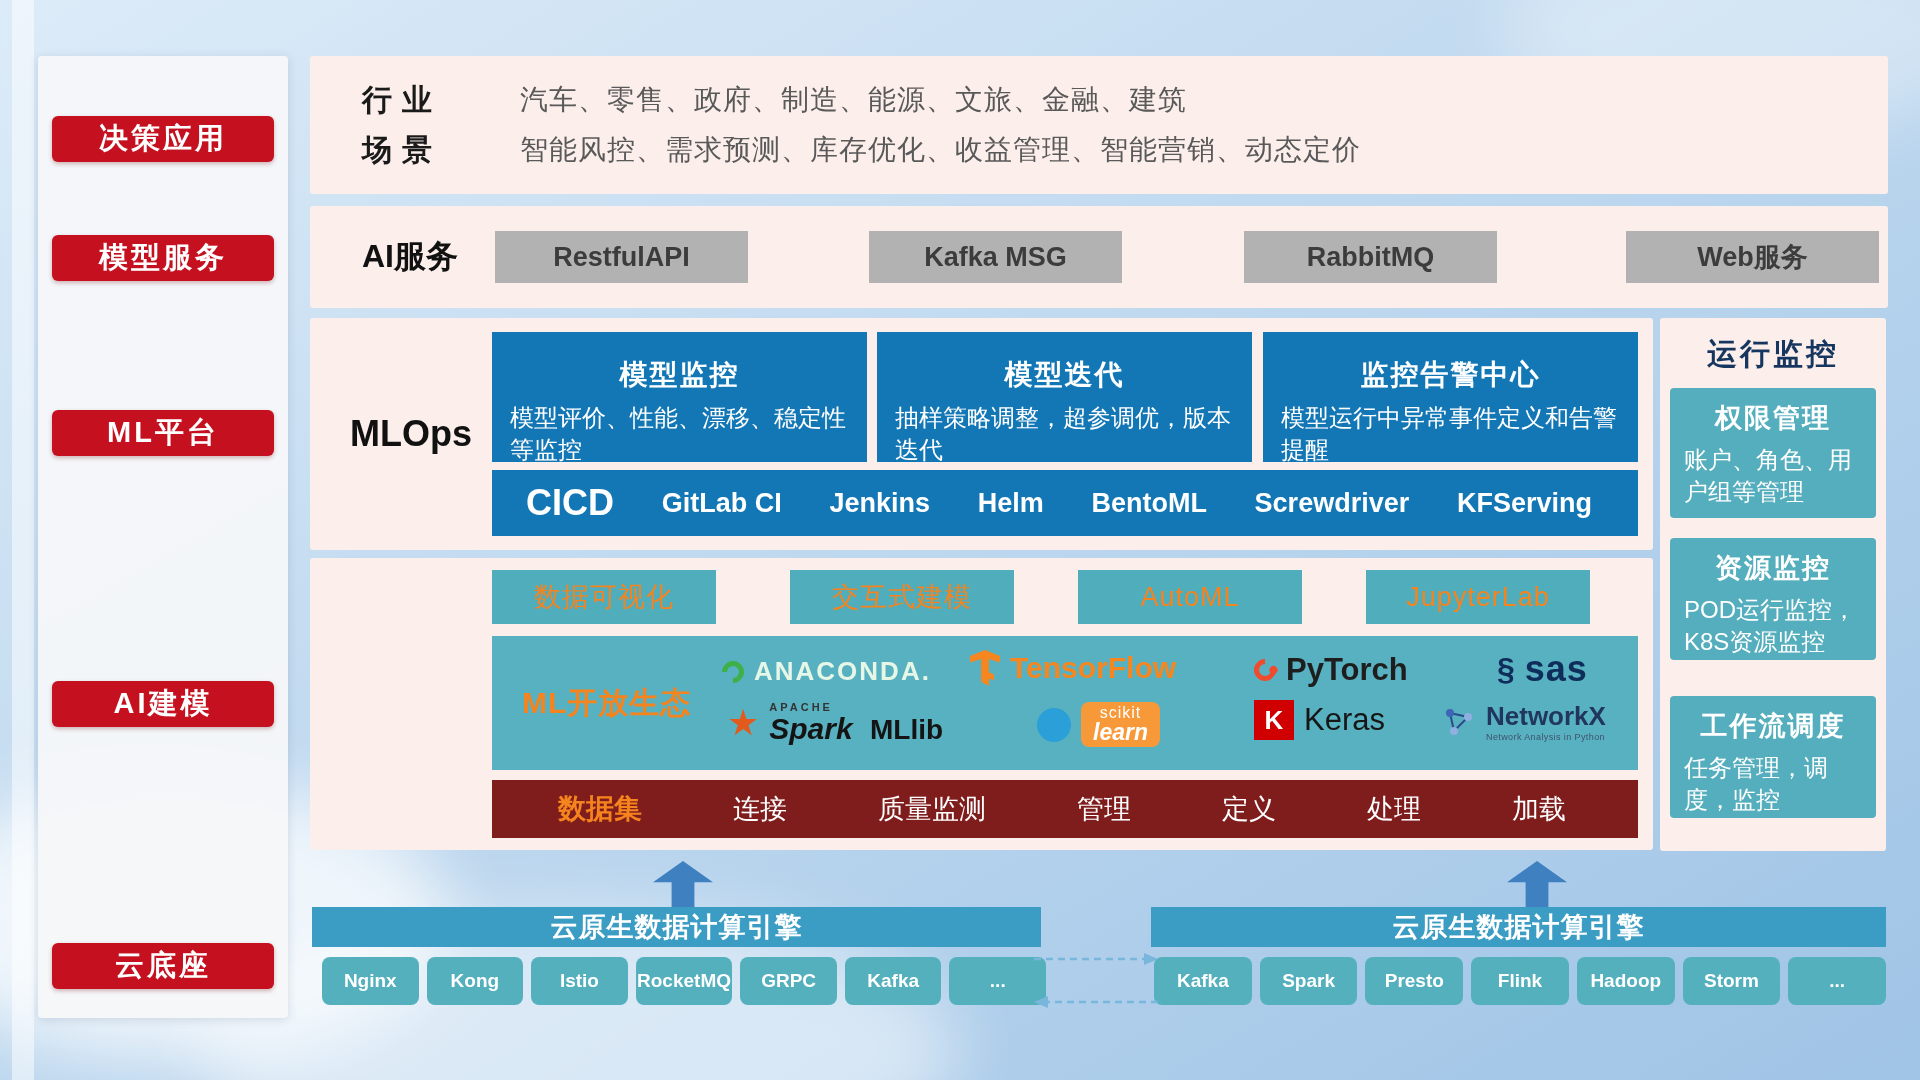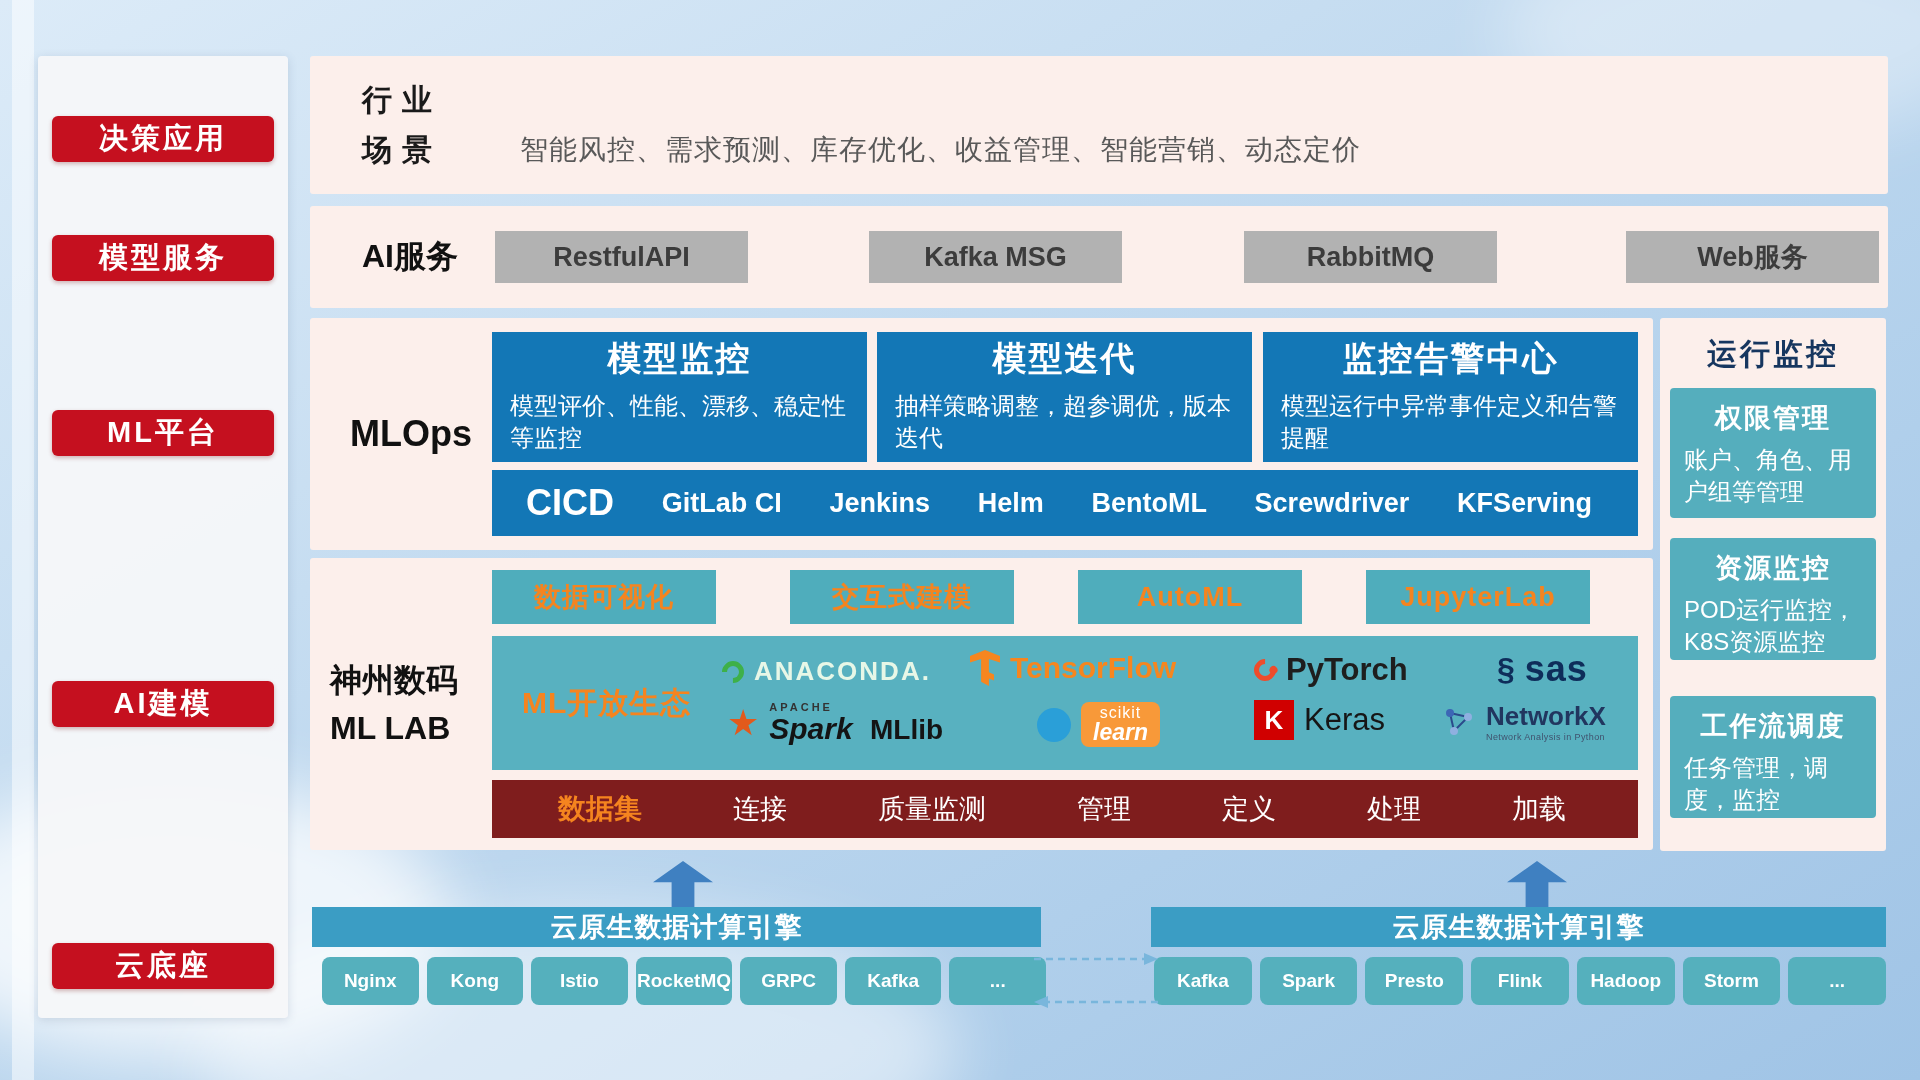--- a/index.html
+++ b/index.html
@@ -28,32 +28,32 @@
 
   .service-panel{left:310px;top:206px;width:1578px;height:102px;}
   .section-label{position:absolute;left:52px;top:0;height:100%;display:flex;align-items:center;
     font-size:32px;font-weight:700;color:#111;}
   .gray-btn{position:absolute;top:25px;width:253px;height:52px;background:#b2b2b2;color:#3c3c3c;
     font-weight:700;font-size:27px;display:flex;align-items:center;justify-content:center;}
 
   .mlops-panel{left:310px;top:318px;width:1343px;height:232px;}
   .mlops-label{font-size:36px;left:40px;}
   .blue-card{position:absolute;top:14px;width:375px;height:130px;background:#1377b6;color:#fff;}
-  .blue-card-title{text-align:center;font-size:34px;font-weight:700;margin-top:4px;letter-spacing:2px;}
+  .blue-card-title{text-align:center;font-size:28px;font-weight:700;margin-top:24px;letter-spacing:2px;}
   .blue-card-desc{font-size:24px;line-height:1.35;padding:8px 18px 0;}
   .cicd-bar{position:absolute;left:182px;top:152px;width:1146px;height:66px;background:#1377b6;color:#fff;
     display:flex;align-items:center;justify-content:space-between;padding:0 46px 0 34px;}
   .cicd-label{font-size:36px;font-weight:700;}
   .cicd-tool{font-size:27px;font-weight:600;}
 
   .mllab-panel{left:310px;top:558px;width:1343px;height:292px;}
   .mllab-label{position:absolute;left:20px;top:0;height:100%;width:160px;display:flex;flex-direction:column;
     justify-content:center;font-size:32px;font-weight:700;color:#111;line-height:1.5;}
   .teal-btn{position:absolute;top:12px;width:224px;height:54px;background:#4fadbc;color:#f5841f;
-    font-weight:700;font-size:27px;display:flex;align-items:center;justify-content:center;letter-spacing:1px;}
+    font-weight:400;font-size:27px;display:flex;align-items:center;justify-content:center;letter-spacing:1px;}
   .eco-box{position:absolute;left:182px;top:78px;width:1146px;height:134px;background:#58b1c0;}
   .eco-label{position:absolute;left:30px;top:0;height:100%;display:flex;align-items:center;
     font-size:30px;font-weight:700;color:#f5841f;letter-spacing:1px;}
   .logo{position:absolute;display:flex;align-items:center;gap:10px;}
   .anaconda-ring{width:22px;height:22px;border:5px solid #3eb049;border-radius:50%;border-left-color:transparent;transform:rotate(-45deg);}
   .anaconda-text{font-size:26px;font-weight:700;color:#e7f7e7;letter-spacing:2px;}
   .tf-mark{width:30px;height:36px;background:#f6861f;
     clip-path:polygon(50% 0,100% 17%,100% 35%,63% 25%,63% 62%,80% 68%,80% 85%,63% 79%,63% 100%,37% 88%,37% 25%,0 35%,0 17%);}
   .tf-text{font-size:30px;font-weight:700;color:#f6861f;}
   .pytorch-ring{position:relative;width:22px;height:22px;border:5px solid #ee4c2c;border-radius:50%;
@@ -110,20 +110,21 @@
     <div class="side-badge" style="top:60px">决策应用</div>
     <div class="side-badge" style="top:179px">模型服务</div>
     <div class="side-badge" style="top:354px">ML平台</div>
     <div class="side-badge" style="top:625px">AI建模</div>
     <div class="side-badge" style="top:887px">云底座</div>
   </aside>
 
   <section class="panel apps-panel">
     <div class="apps-row">
       <span class="row-label">行业</span>
+      <span class="row-value">汽车、零售、政府、制造、能源、文旅、金融、建筑</span>
     </div>
     <div class="apps-row">
       <span class="row-label">场景</span>
       <span class="row-value">智能风控、需求预测、库存优化、收益管理、智能营销、动态定价</span>
     </div>
   </section>
 
   <section class="panel service-panel">
     <span class="section-label">AI服务</span>
     <div class="gray-btn" style="left:185px">RestfulAPI</div>
@@ -151,24 +152,20 @@
       <span class="cicd-tool">GitLab CI</span>
       <span class="cicd-tool">Jenkins</span>
       <span class="cicd-tool">Helm</span>
       <span class="cicd-tool">BentoML</span>
       <span class="cicd-tool">Screwdriver</span>
       <span class="cicd-tool">KFServing</span>
     </div>
   </section>
 
   <section class="panel mllab-panel">
-    <div class="mllab-label">
-      <span>神州数码</span>
-      <span>ML LAB</span>
-    </div>
     <div class="teal-btn" style="left:182px">数据可视化</div>
     <div class="teal-btn" style="left:480px">交互式建模</div>
     <div class="teal-btn" style="left:768px">AutoML</div>
     <div class="teal-btn" style="left:1056px">JupyterLab</div>
 
     <div class="eco-box">
       <span class="eco-label">ML开放生态</span>
 
       <span class="logo" style="left:230px;top:20px">
         <span class="anaconda-ring"></span>

